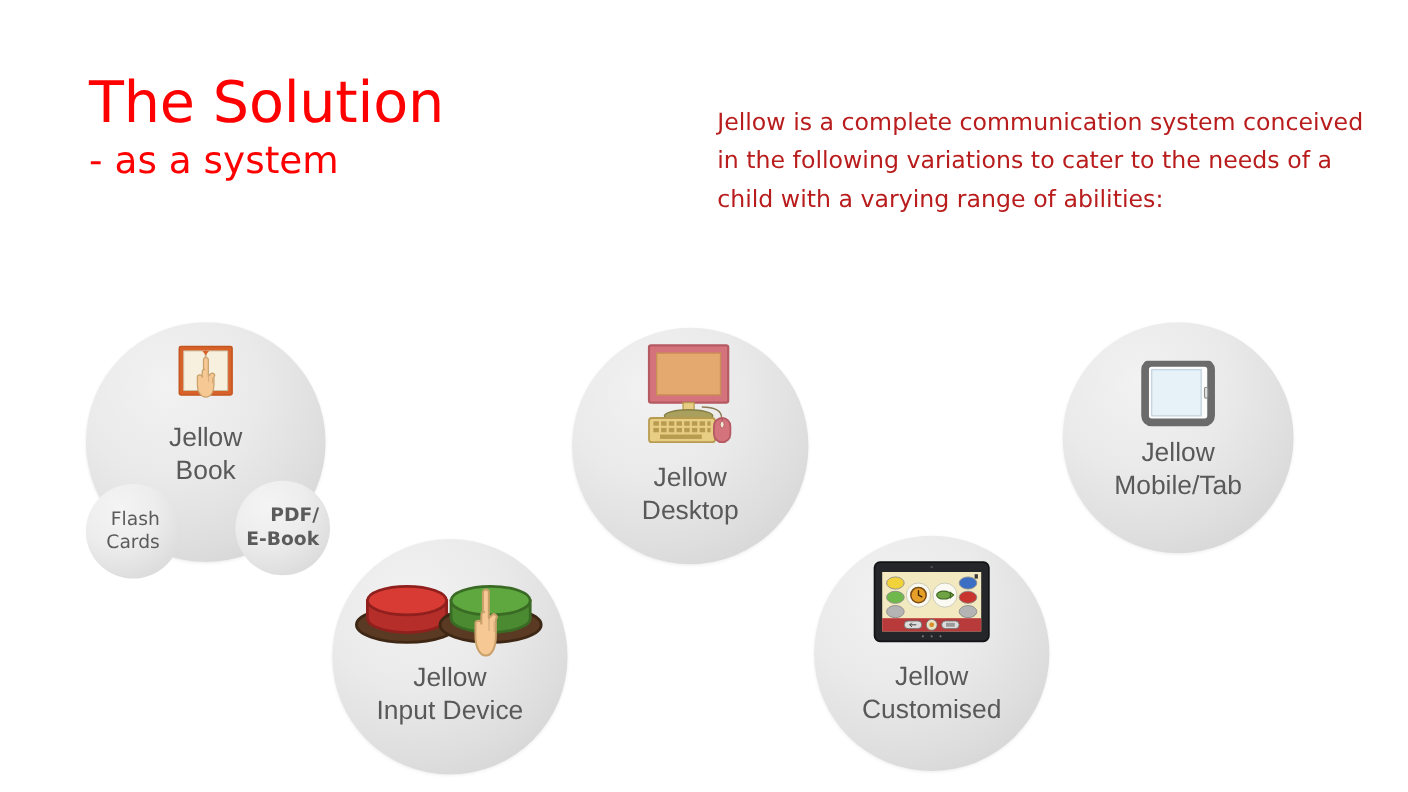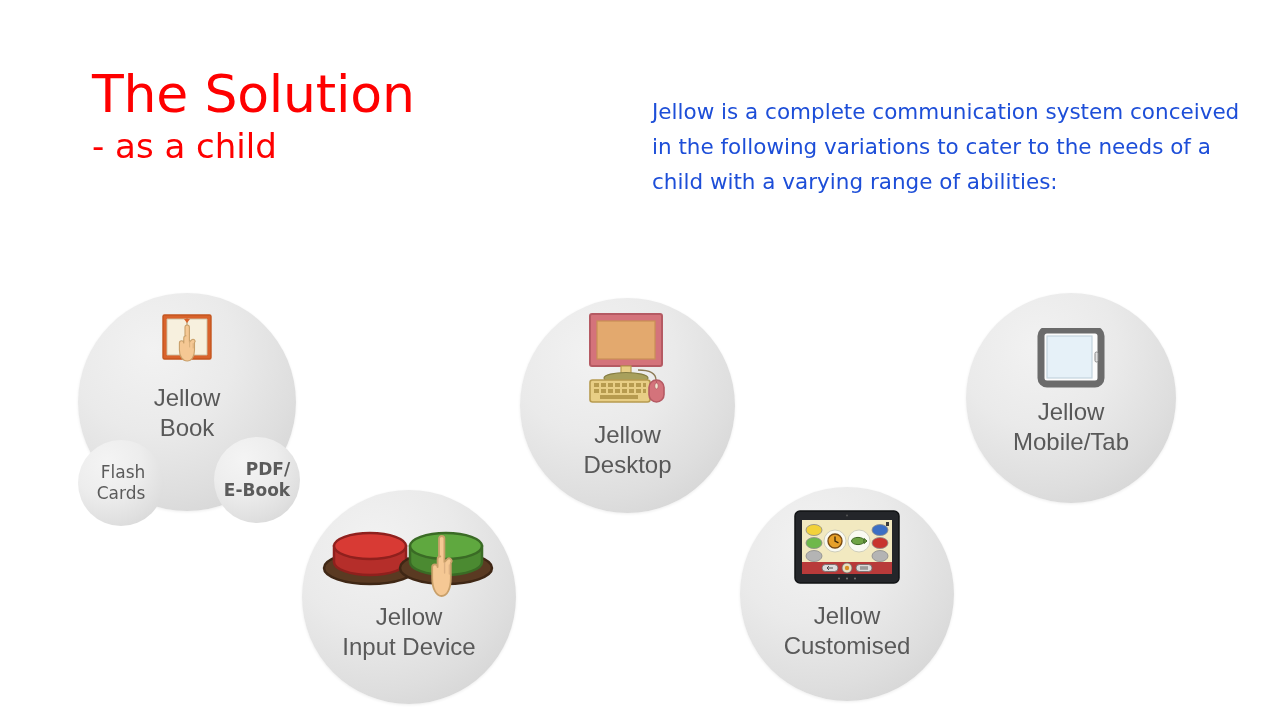--- a/index.html
+++ b/index.html
@@ -12,21 +12,21 @@
     width: 1280px;
     height: 720px;
     position: relative;
     overflow: hidden;
     font-family: "DejaVu Sans", "Liberation Sans", sans-serif;
   }
 
   
   .slide-title-block {
     position: absolute;
-    left: 92px;
+    left: 81px;
     top: 68px;
     width: 520px;
   }
   .slide-title {
     font-family: "DejaVu Sans", "Liberation Sans", sans-serif;
     font-size: 52px;
     line-height: 1.02;
     color: #fe0000;
     font-weight: 400;
     letter-spacing: -0.2px;
@@ -43,21 +43,21 @@
   }
 
   .intro-paragraph {
     position: absolute;
     left: 652px;
     top: 94px;
     width: 612px;
     font-family: "DejaVu Sans", "Liberation Sans", sans-serif;
     font-size: 21.5px;
     line-height: 35px;
-    color: #1d4ed8;
+    color: #b91c1c;
     font-weight: 400;
   }
 
   
   .node {
     position: absolute;
     border-radius: 50%;
     background: radial-gradient(circle at 34% 26%, #f2f2f2 0%, #eaeaea 38%, #dedede 68%, #d2d2d2 92%, #cfcfcf 100%);
     box-shadow: 0 1px 3px rgba(0,0,0,0.07);
     display: flex;
@@ -107,21 +107,21 @@
   #node-custom    { left: 740px; top: 487px; width: 214px; height: 214px; }
 
   #sub-flash      { left: 78px;  top: 440px; width: 86px; height: 86px; }
   #sub-pdf        { left: 214px; top: 437px; width: 86px; height: 86px; font-weight: bold; }
 </style>
 </head>
 <body>
 
 <div class="slide-title-block">
   <div class="slide-title">The Solution</div>
-  <div class="slide-subtitle">- as a child</div>
+  <div class="slide-subtitle">- as a system</div>
 </div>
 
 <div class="intro-paragraph">Jellow is a complete communication system conceived in the following variations to cater to the needs of a child with a varying range of abilities:</div>
 
 <div class="node" id="node-book">
   <span class="node-icon" style="left:50%; top:16px; transform:translateX(-50%);">
     <svg width="72" height="70" viewBox="0 0 72 70">
 
       <rect x="12" y="6" width="48" height="44" rx="1.5" fill="#D9622B" stroke="#C4561F" stroke-width="1.4"></rect>
 

